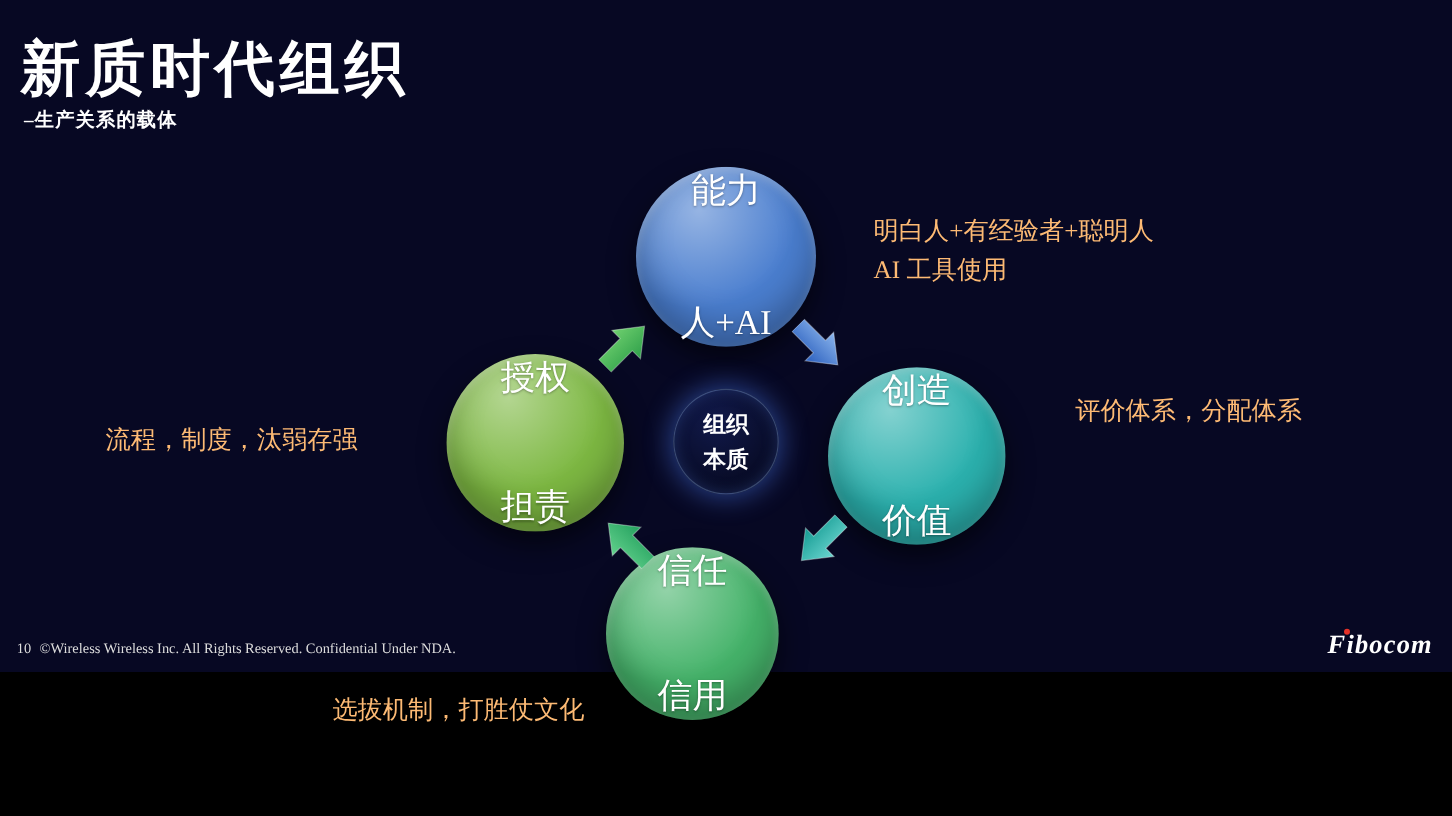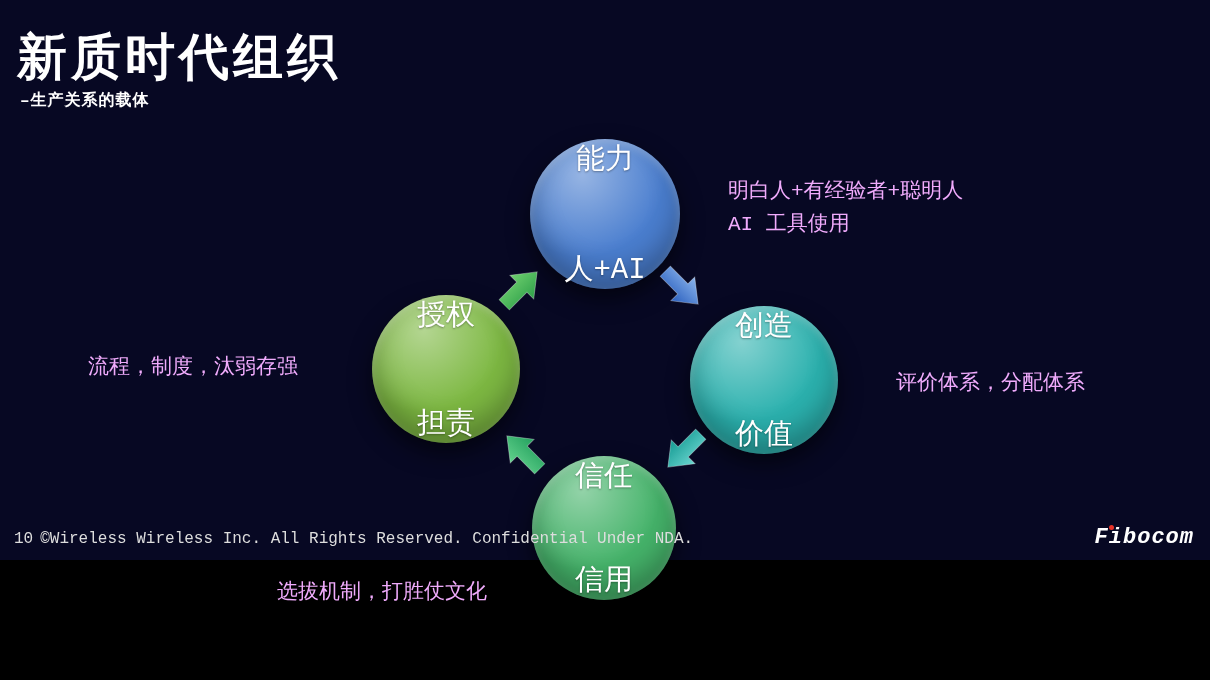--- a/index.html
+++ b/index.html
@@ -1,20 +1,20 @@
 <!DOCTYPE html>
 <html><head>
 <meta charset="utf-8">
 <style>
   * { margin:0; padding:0; box-sizing:border-box; }
   html,body { width:1210px; height:680px; overflow:hidden; background:#000; }
   .slide {
     position:relative; width:1210px; height:560px;
     background:#070823;
-    font-family:Liberation Mono, monospace;
+    font-family:Liberation Serif, serif;
     color:#fff;
   }
   .title {
     position:absolute; left:17px; top:24px;
     font-size:50px; font-weight:700; letter-spacing:4px;
   }
   .subtitle {
     position:absolute; left:20px; top:90px;
     font-size:16px; font-weight:600; letter-spacing:1px;
   }
@@ -26,49 +26,49 @@
     background:
       radial-gradient(circle at 35% 24%, rgba(255,255,255,.42), rgba(255,255,255,0) 55%),
       var(--c,#888);
     box-shadow:
       inset 0 -16px 28px rgba(0,0,0,.30),
       inset 0 3px 8px rgba(255,255,255,.30),
       0 10px 22px rgba(0,0,0,.55);
   }
   .node-top    { left:530px; top:139px; width:150px; height:150px; }
   .node-right  { left:690px; top:306px; width:148px; height:148px; }
-  .node-bottom { left:532px; top:456px; width:144px; height:144px; }
+  .node-bottom { left:505px; top:456px; width:144px; height:144px; }
   .node-left   { left:372px; top:295px; width:148px; height:148px;gap:40px; }
   .node-center {
     position:absolute; left:561px; top:324px; width:88px; height:88px;
     border-radius:50%;
     display:flex; flex-direction:column; align-items:center; justify-content:center;
     gap:3px; font-size:19px; font-weight:700;
     background:radial-gradient(circle at 40% 30%, #11194a, #070a22 75%);
     border:1px solid rgba(150,190,255,.35);
     box-shadow:0 0 22px 3px rgba(80,130,255,.45), inset 0 0 12px rgba(90,140,255,.25);
   }
   
   .arrow { position:absolute; width:48px; height:36px; }
   .arrow svg { display:block; width:48px; height:36px; }
   .arrow-tr { left:658px; top:270px; transform:rotate(45deg); }
   .arrow-br { left:660px; top:433px; transform:rotate(135deg); }
   .arrow-bl { left:499px; top:434px; transform:rotate(-135deg); }
   .arrow-tl { left:497px; top:270px; transform:rotate(-45deg); }
   
-  .ann { position:absolute; font-size:21px; color:#f0abfc; }
+  .ann { position:absolute; font-size:21px; color:#fdba74; }
   .ann-top { left:728px; top:176px; line-height:1.55; }
-  .ann-right { left:896px; top:368px; }
+  .ann-right { left:896px; top:328px; }
   .ann-left { left:88px; top:352px; }
   .ann-bottom { left:277px; top:577px; }
   
   .footer {
     position:absolute; left:14px; bottom:12px;
     display:flex; align-items:baseline; gap:7px;
-    font-size:16px; color:#ddd;text-align:right;
+    font-size:12px; color:#ddd;text-align:right;
   }
   .logo {
     position:absolute; right:16px; bottom:10px;
     font-size:22px; font-weight:700; font-style:italic; letter-spacing:1px;
   }
   .logo .dot {
     position:absolute; left:14px; top:0px;
     width:5px; height:5px; border-radius:50%;
   }
 </style>
@@ -114,20 +114,24 @@
   <div class="node node-bottom" style="--c: #45b36a;">
     <div>信任</div>
     <div>信用</div>
   </div>
 
   <div class="node node-left" style="--c: #7db842;">
     <div>授权</div>
     <div>担责</div>
   </div>
 
+  <div class="node-center">
+    <div>组织</div>
+    <div>本质</div>
+  </div>
 
   <div class="arrow arrow-tl">
     <svg viewBox="0 0 40 30">
       <polygon points="0,9 21,9 21,1 39,15 21,29 21,21 0,21" fill="url(#gLime)" stroke="rgba(255,255,255,0.35)" stroke-width="0.8"></polygon>
     </svg>
   </div>
   <div class="arrow arrow-tr">
     <svg viewBox="0 0 40 30">
       <polygon points="0,9 21,9 21,1 39,15 21,29 21,21 0,21" fill="url(#gBlue)" stroke="rgba(255,255,255,0.35)" stroke-width="0.8"></polygon>
     </svg>

